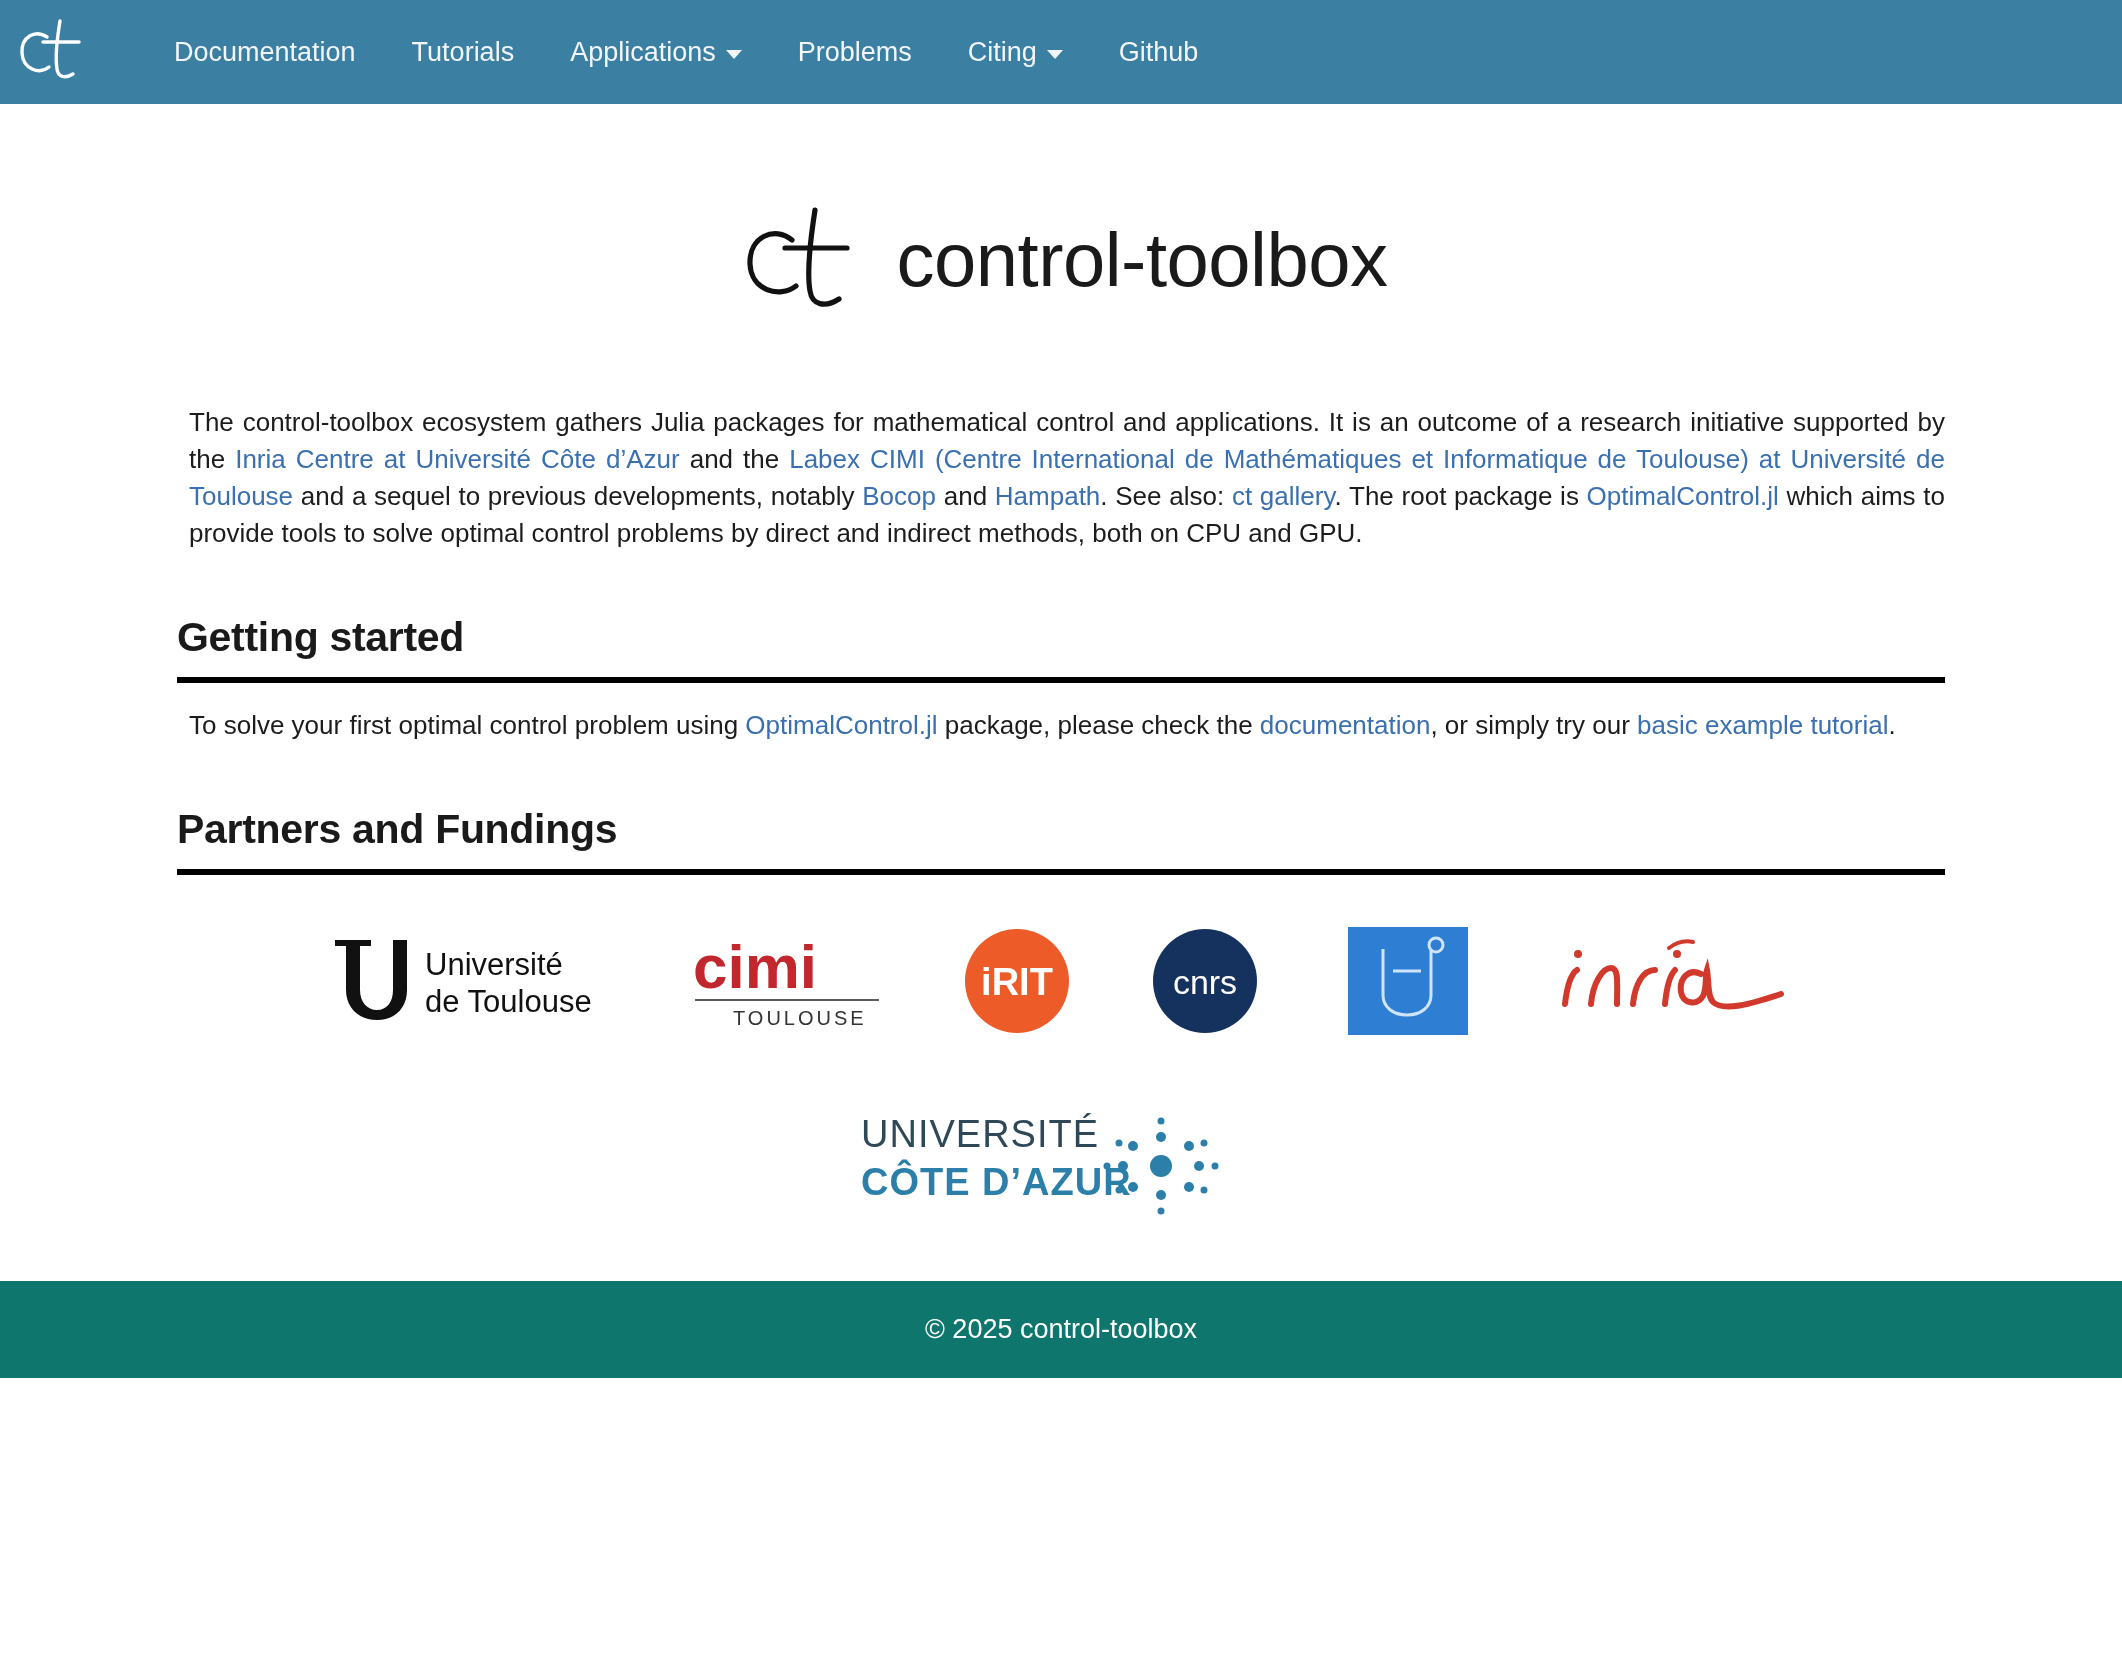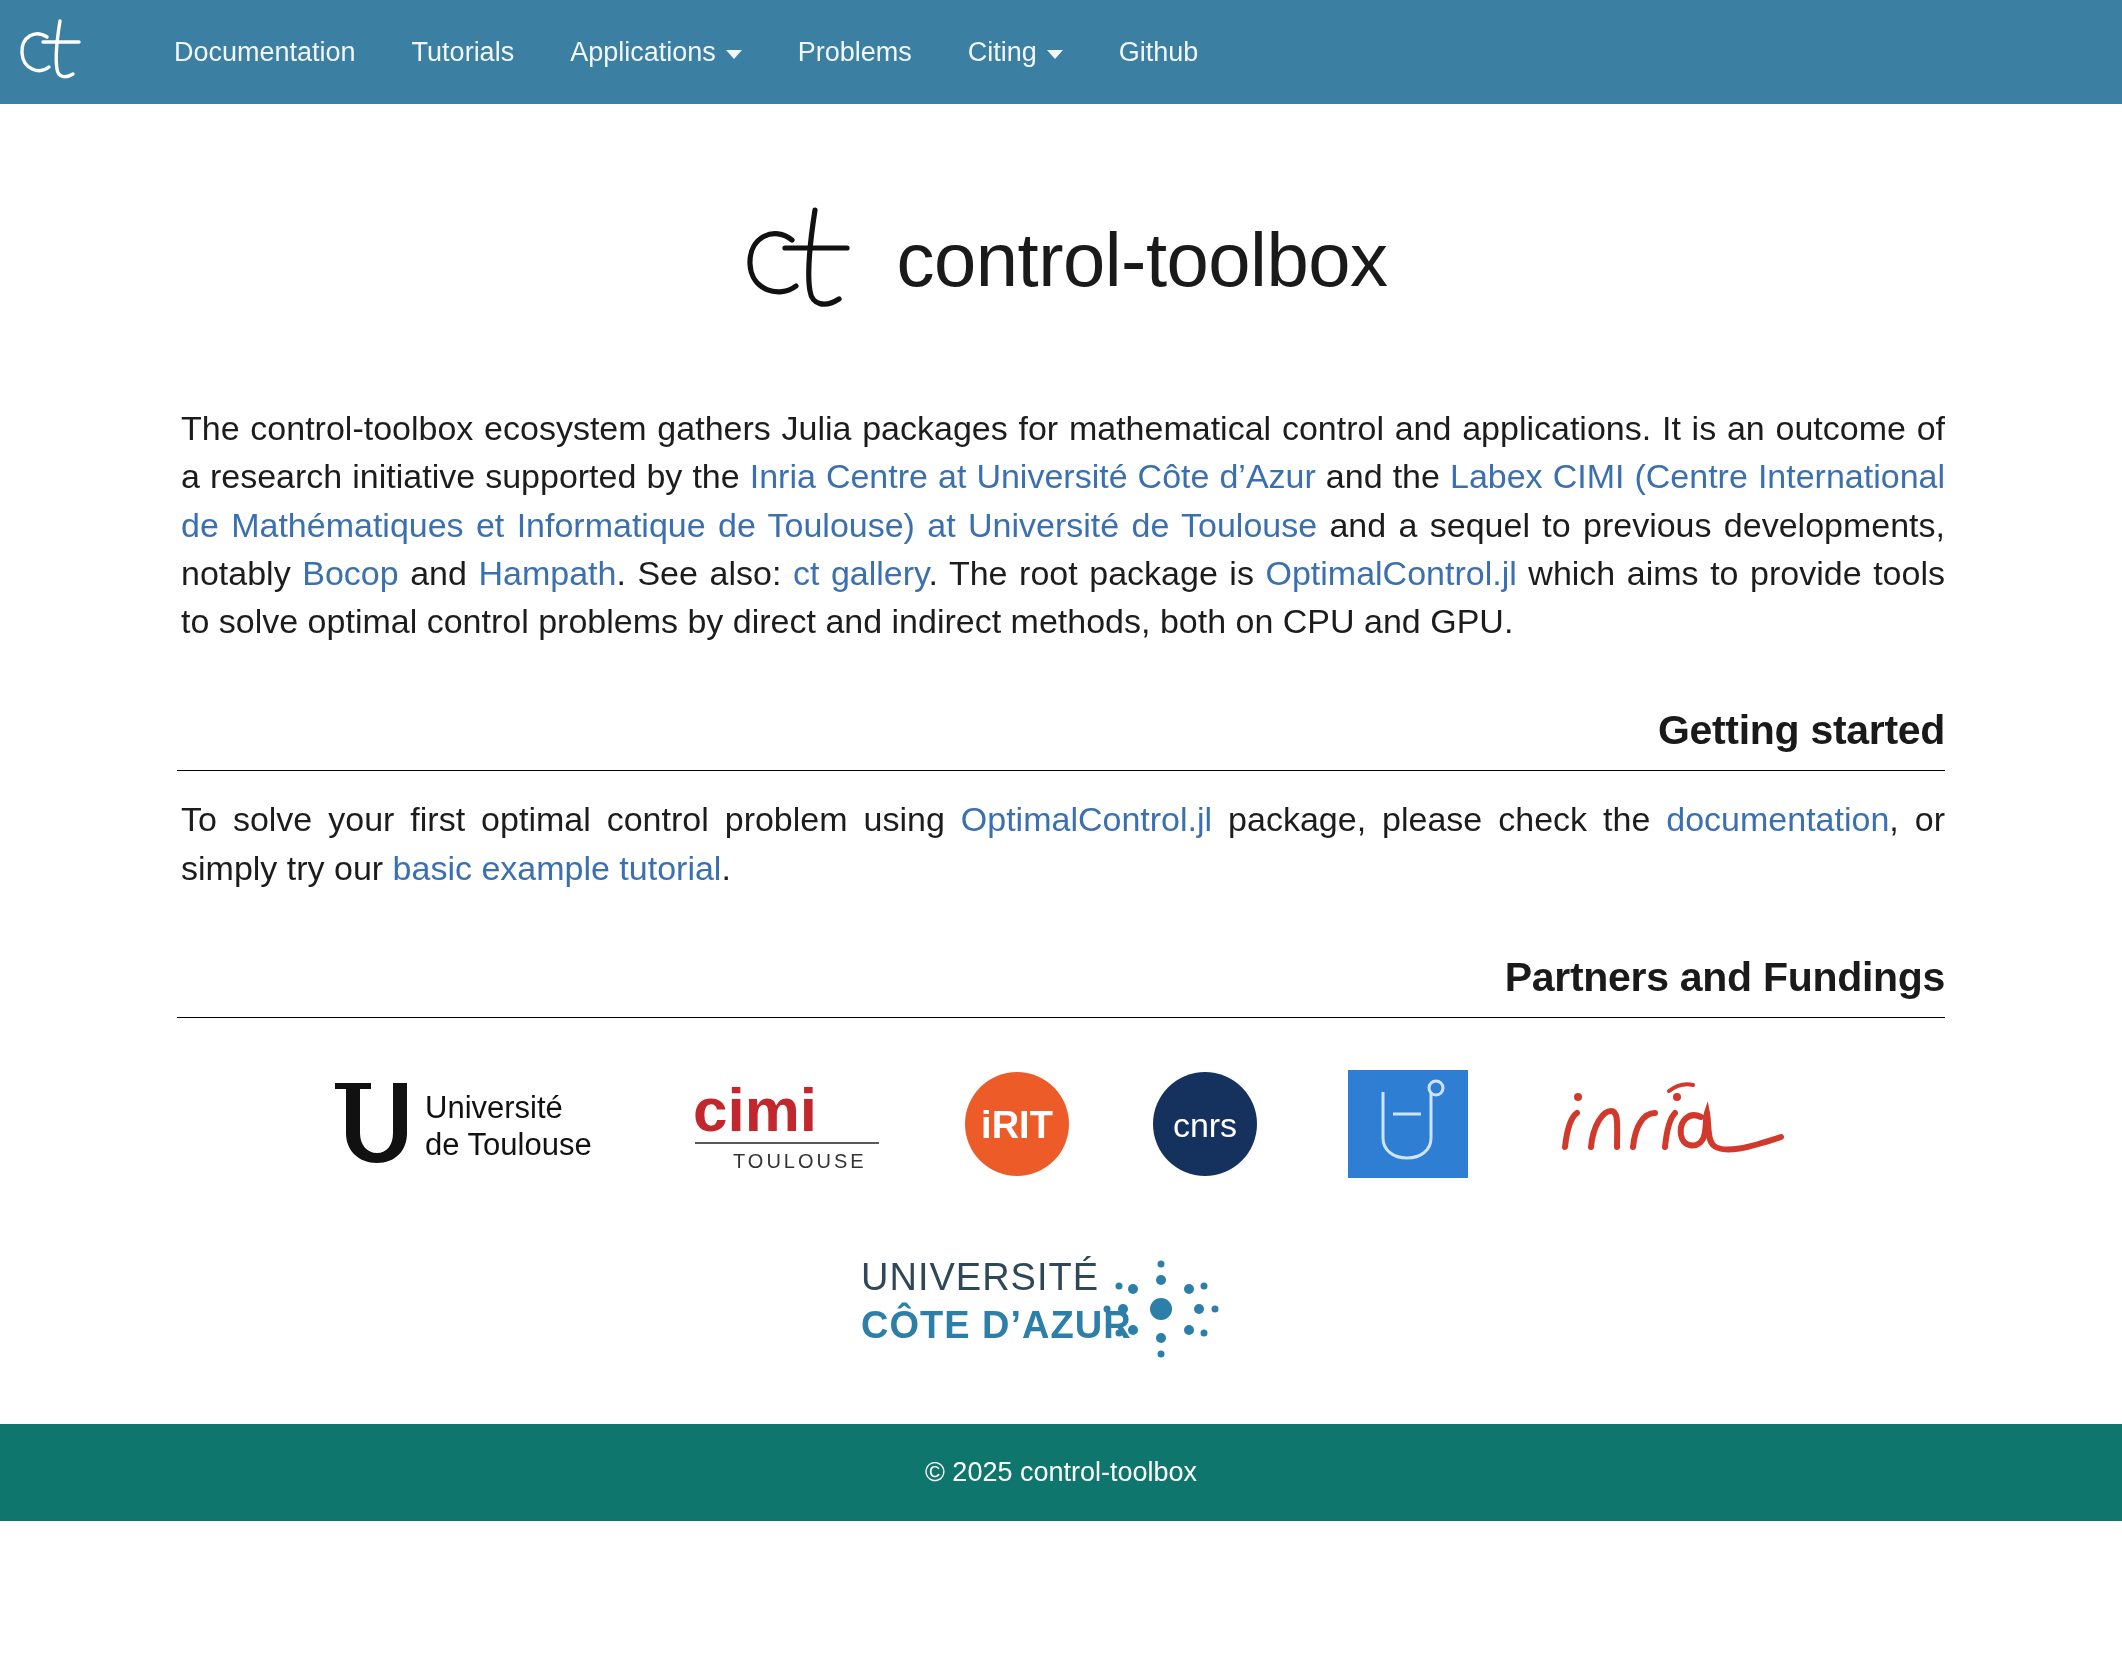--- a/index.html
+++ b/index.html
@@ -69,37 +69,36 @@
     padding: 88px 0 54px 0;
   }
   .hero-title {
     font-size: 76px;
     color: #1a1a1a;
     letter-spacing: -0.5px;
     font-weight: 400;
   }
 
   .body-text {
-    font-size: 34px;
+    font-size: 26px;
     line-height: 1.42;
     color: #1c1c1c;
     text-align: justify;
-    margin: 24px 0 0 4px;
+    margin: 24px 0 0 12px;
   }
   a.link { color: #3a6fb0; text-decoration: none; cursor: pointer; }
 
   h2.section {
     font-size: 41px;
     font-weight: bold;
     color: #1a1a1a;
     margin: 62px 0 0 0;
     padding-bottom: 16px;
-    border-bottom: 1px solid #000000;
+    border-bottom: 6px solid #000000;
     letter-spacing: -0.3px;
-    text-align: right;
   }
 
   
   .logos-row {
     display: flex;
     align-items: center;
     justify-content: center;
     gap: 0;
     margin-top: 46px;
   }

